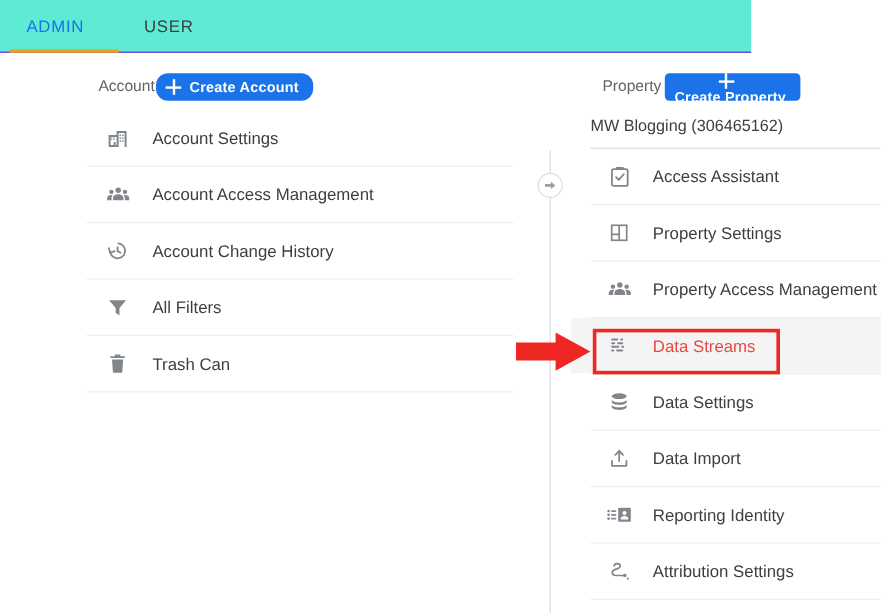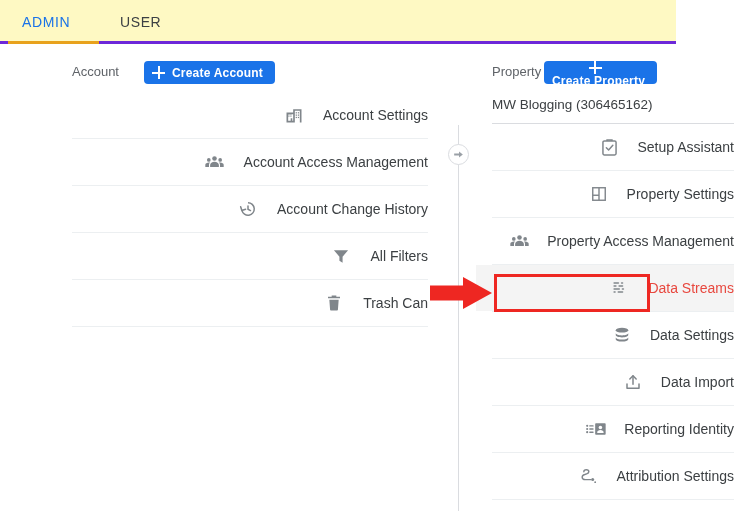--- a/index.html
+++ b/index.html
@@ -13,24 +13,24 @@
     overflow: hidden;
     font-family: "Liberation Sans", sans-serif;
     color: #5f6368;
     position: relative;
   }
 
   
   .tabbar {
     position: absolute;
     left: 0; top: 0;
-    width: 676px;
+    width: 626px;
     height: 44px;
-    background: #fef9c3;
-    border-bottom: 3px solid #6d28d9;
+    background: #5eead4;
+    border-bottom: 1px solid #6d28d9;
     box-sizing: border-box;
   }
   .tab {
     position: absolute;
     top: 0;
     height: 44px;
     line-height: 44px;
     font-size: 14px;
     letter-spacing: 0.6px;
     font-weight: 500;
@@ -56,20 +56,21 @@
   .col {
     position: absolute;
     top: 56px;
   }
   .col-account { left: 72px; width: 356px; }
   .col-property { left: 492px; width: 242px; }
 
   .col-head {
     position: relative;
     height: 36px;
+    margin-left: 10px;
   }
   .col-head-label {
     position: absolute;
     left: 0;
     top: 8px;
     font-size: 13px;
     color: #5f6368;
   }
   .create-btn {
     position: absolute;
@@ -101,21 +102,21 @@
     content: "";
     position: absolute;
     background: #ffffff;
   }
   .create-btn .plus::before {
     left: 0; top: 5.5px; width: 13px; height: 2px;
   }
   .create-btn .plus::after {
     left: 5.5px; top: 0; width: 2px; height: 13px;
   }
-  .btn-account { left: 72px; }
+  .btn-account { left: 48px; border-radius: 10px; }
   .btn-property { left: 52px; flex-direction: column; }
 
   .selector {
     position: relative;
     height: 31px;
     border-bottom: 1px solid #dadce0;
   }
   .selector-text {
     position: absolute;
     left: 0;
@@ -136,21 +137,20 @@
   
   .menu { position: relative; margin-top: 0; }
   .row {
     position: relative;
     height: 47px;
     display: flex;
     align-items: center;
     border-bottom: 1px solid #eceff1;
     cursor: pointer;
     box-sizing: border-box;
-    justify-content: flex-end;
   }
   .row:last-child { border-bottom: 1px solid #eceff1; }
   .row-icon {
     width: 24px; height: 24px;
     margin-left: 14px;
     margin-right: 17px;
     flex: none;
     display: flex;
     align-items: center;
     justify-content: center;
@@ -343,21 +343,21 @@
   <div class="menu prop-menu">
 
     <div class="row">
       <span class="row-icon">
         <svg width="21" height="21" viewBox="0 0 24 24" fill="none" stroke="#80868b" stroke-width="1.7">
           <rect x="4.5" y="4.5" width="15" height="16" rx="1.6"></rect>
           <path d="M9.2 4.5V3.4h5.6v1.1"></path>
           <polyline points="8.4,12.2 11,14.8 15.8,9.4" stroke-linecap="round" stroke-linejoin="round"></polyline>
         </svg>
       </span>
-      <span class="row-label">Setup Assistant</span>
+      <span class="row-label">Access Assistant</span>
     </div>
 
     <div class="row">
       <span class="row-icon">
         <svg width="20" height="20" viewBox="0 0 24 24" fill="none" stroke="#80868b" stroke-width="1.7">
           <rect x="4.5" y="4.5" width="15" height="15"></rect>
           <line x1="12" y1="4.5" x2="12" y2="19.5"></line>
           <line x1="4.5" y1="13.5" x2="12" y2="13.5"></line>
         </svg>
       </span>

